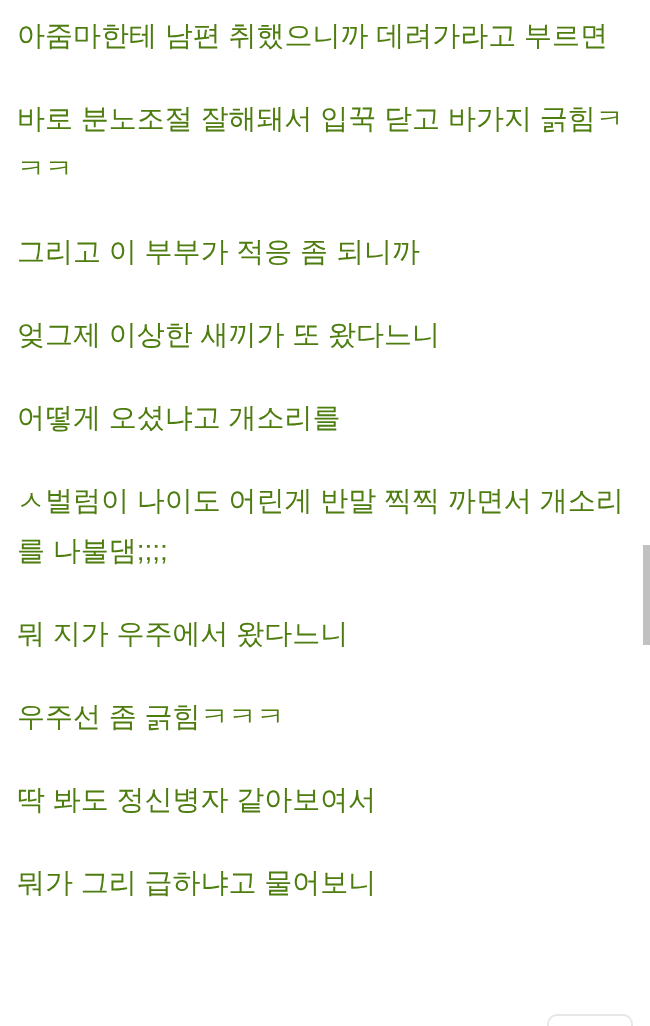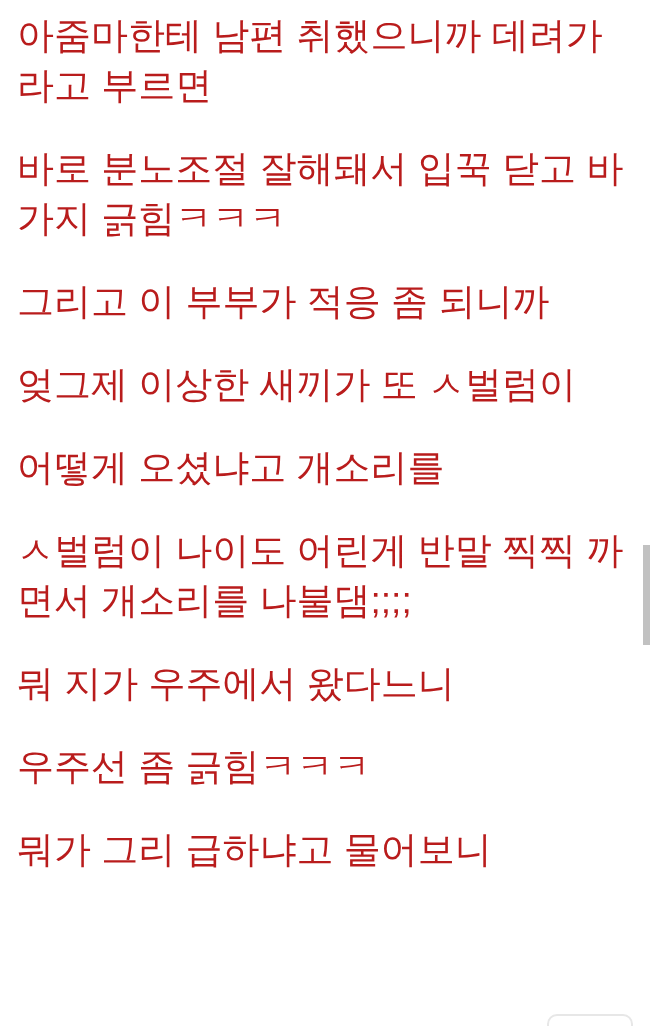--- a/index.html
+++ b/index.html
@@ -14,23 +14,23 @@
     overflow: hidden;
     position: relative;
     font-family: "Liberation Sans", sans-serif;
   }
   .post-content {
     padding: 11px 18px 0 17px;
     width: 650px;
   }
   .post-line {
     margin: 0 0 33px 0;
-    font-size: 37px;
+    font-size: 28px;
     line-height: 50px;
-    color: #b91c1c;
+    color: #4d7c0f;
     letter-spacing: 0;
     word-break: break-word;
     white-space: normal;
   }
   .scrollbar-track {
     position: absolute;
     top: 0;
     right: 0;
     width: 7px;
     height: 1026px;
@@ -55,25 +55,26 @@
     border-radius: 10px;
   }
 </style>
 </head>
 <body>
 
 <div class="post-content">
   <p class="post-line">아줌마한테 남편 취했으니까 데려가라고 부르면</p>
   <p class="post-line">바로 분노조절 잘해돼서 입꾹 닫고 바가지 긁힘ㅋㅋㅋ</p>
   <p class="post-line">그리고 이 부부가 적응 좀 되니까</p>
-  <p class="post-line">엊그제 이상한 새끼가 또 ㅅ벌럼이</p>
+  <p class="post-line">엊그제 이상한 새끼가 또 왔다느니</p>
   <p class="post-line">어떻게 오셨냐고 개소리를</p>
   <p class="post-line">ㅅ벌럼이 나이도 어린게 반말 찍찍 까면서 개소리를 나불댐;;;;</p>
   <p class="post-line">뭐 지가 우주에서 왔다느니</p>
   <p class="post-line">우주선 좀 긁힘ㅋㅋㅋ</p>
+  <p class="post-line">딱 봐도 정신병자 같아보여서</p>
   <p class="post-line">뭐가 그리 급하냐고 물어보니</p>
 </div>
 
 <div class="scrollbar-track">
   <div class="scrollbar-thumb"></div>
 </div>
 
 <div class="floating-top-button"></div>
 
 </body></html>

